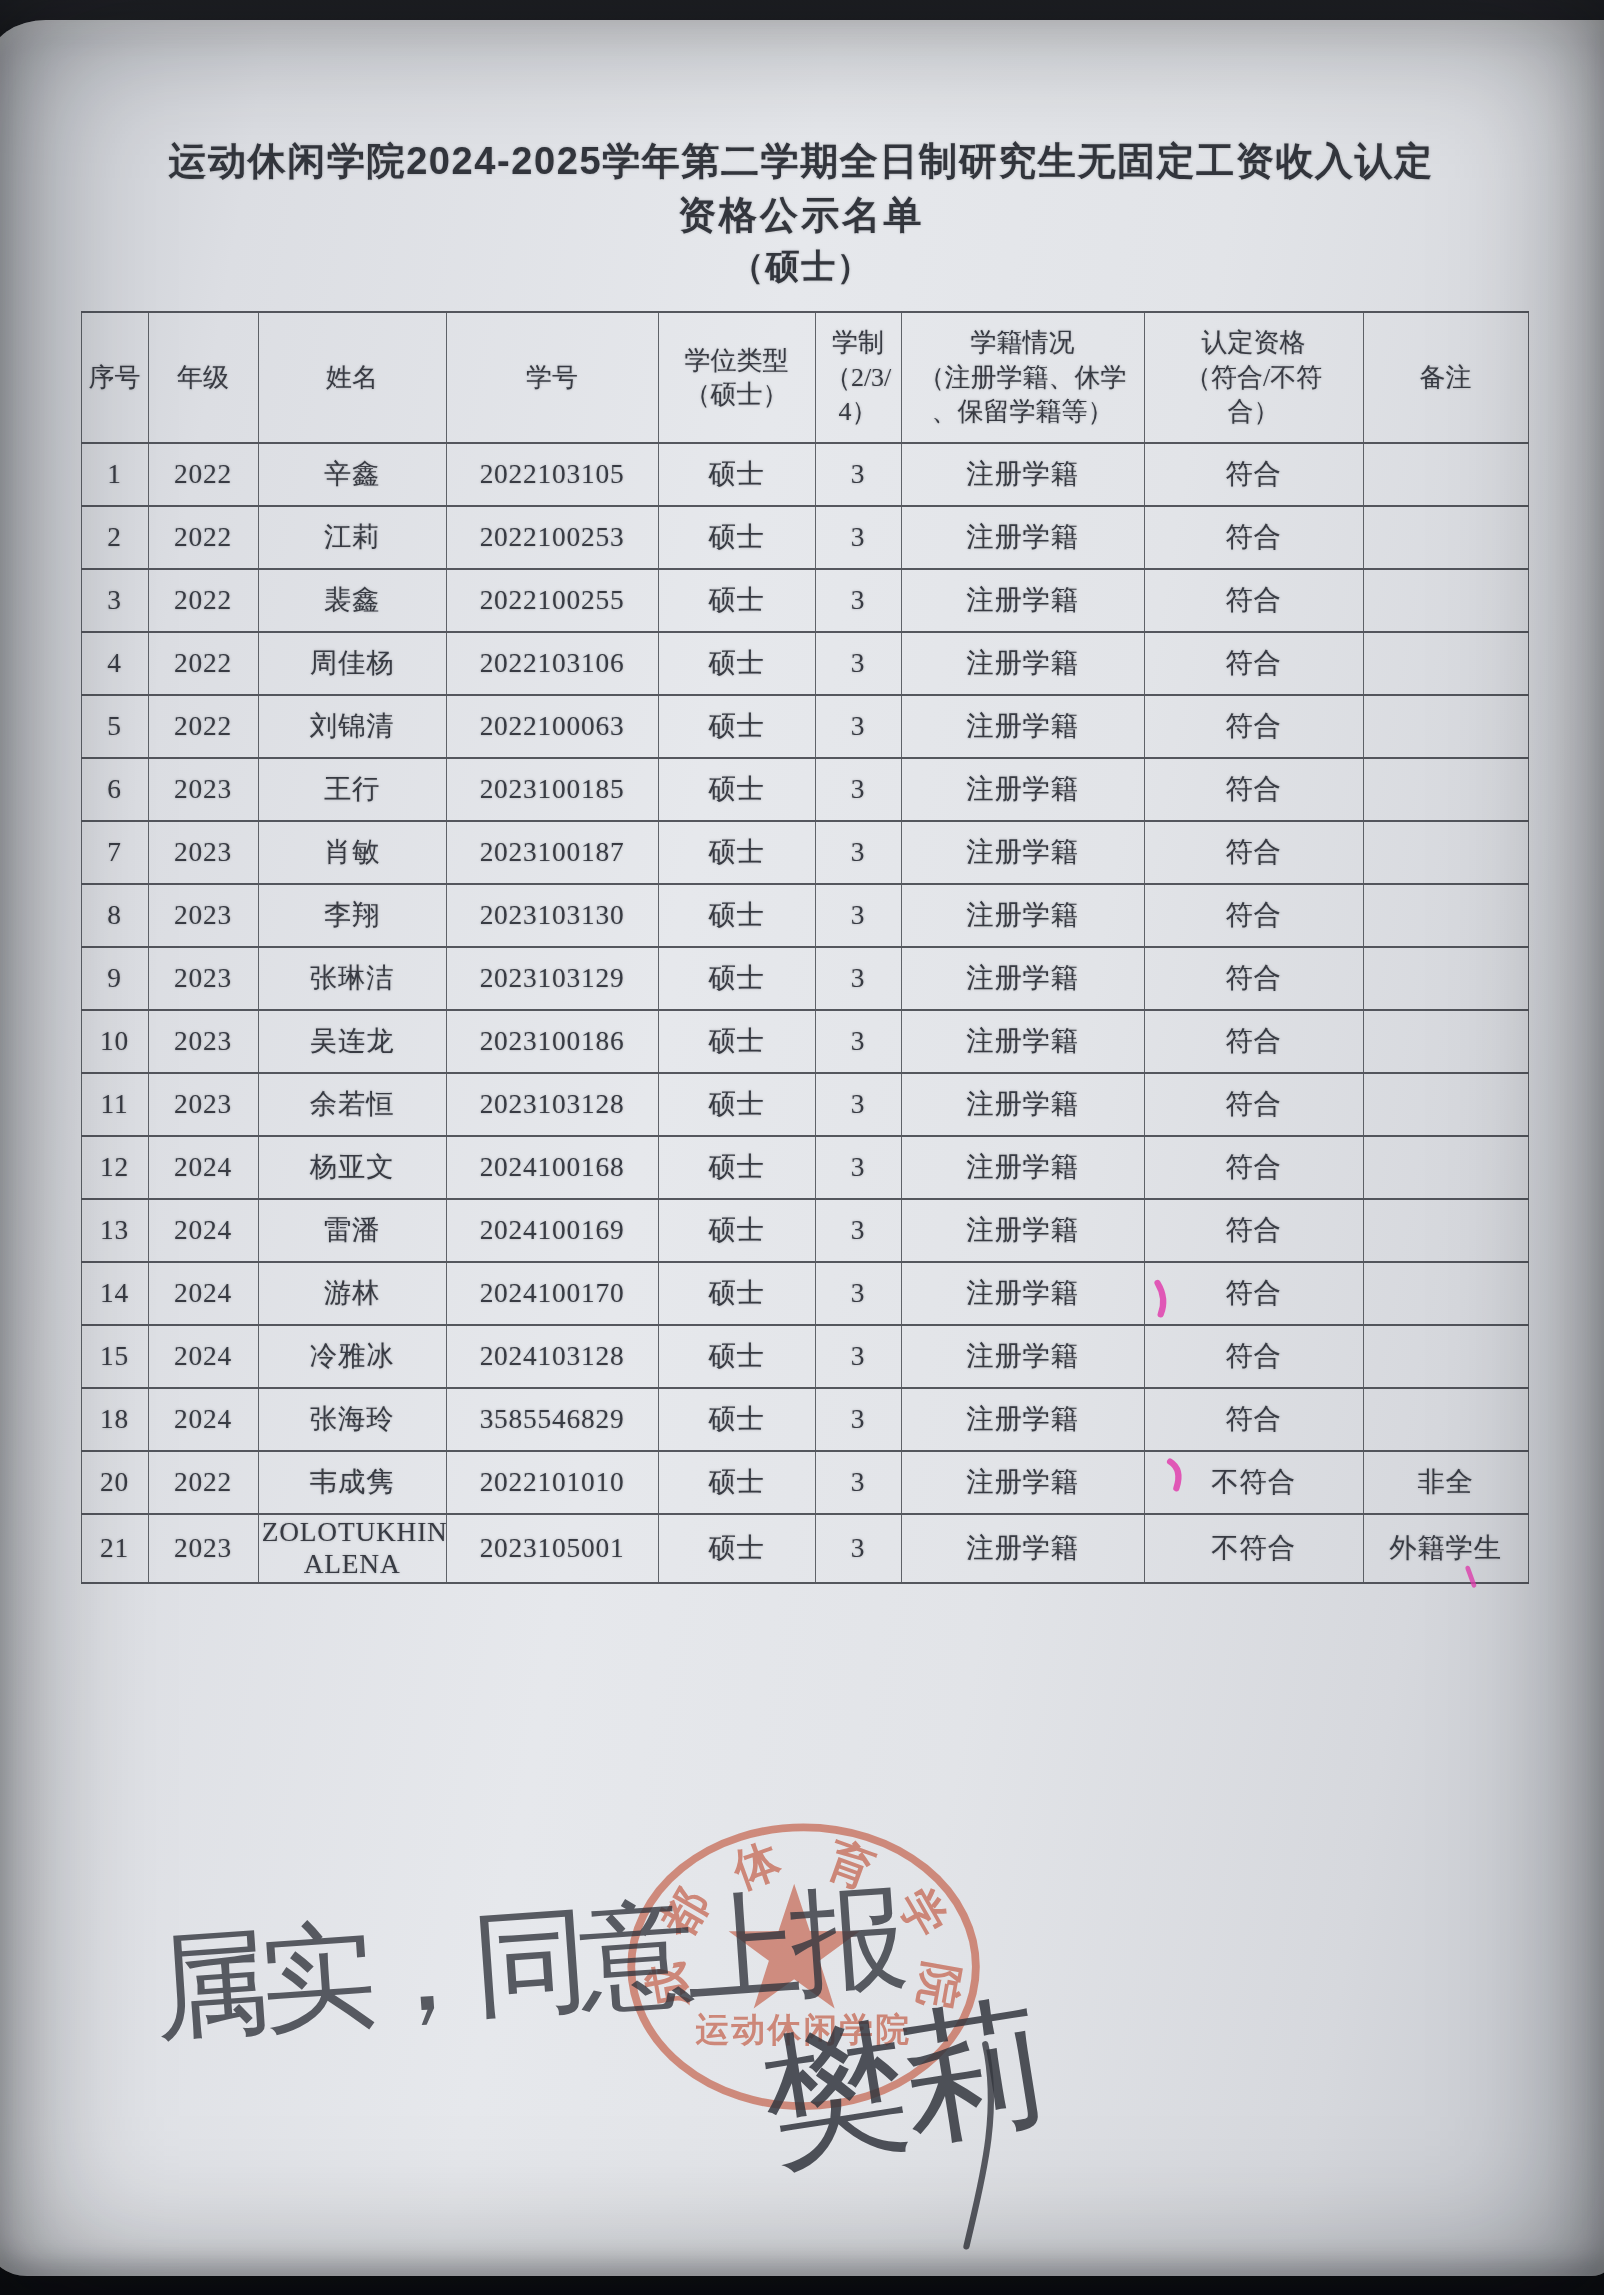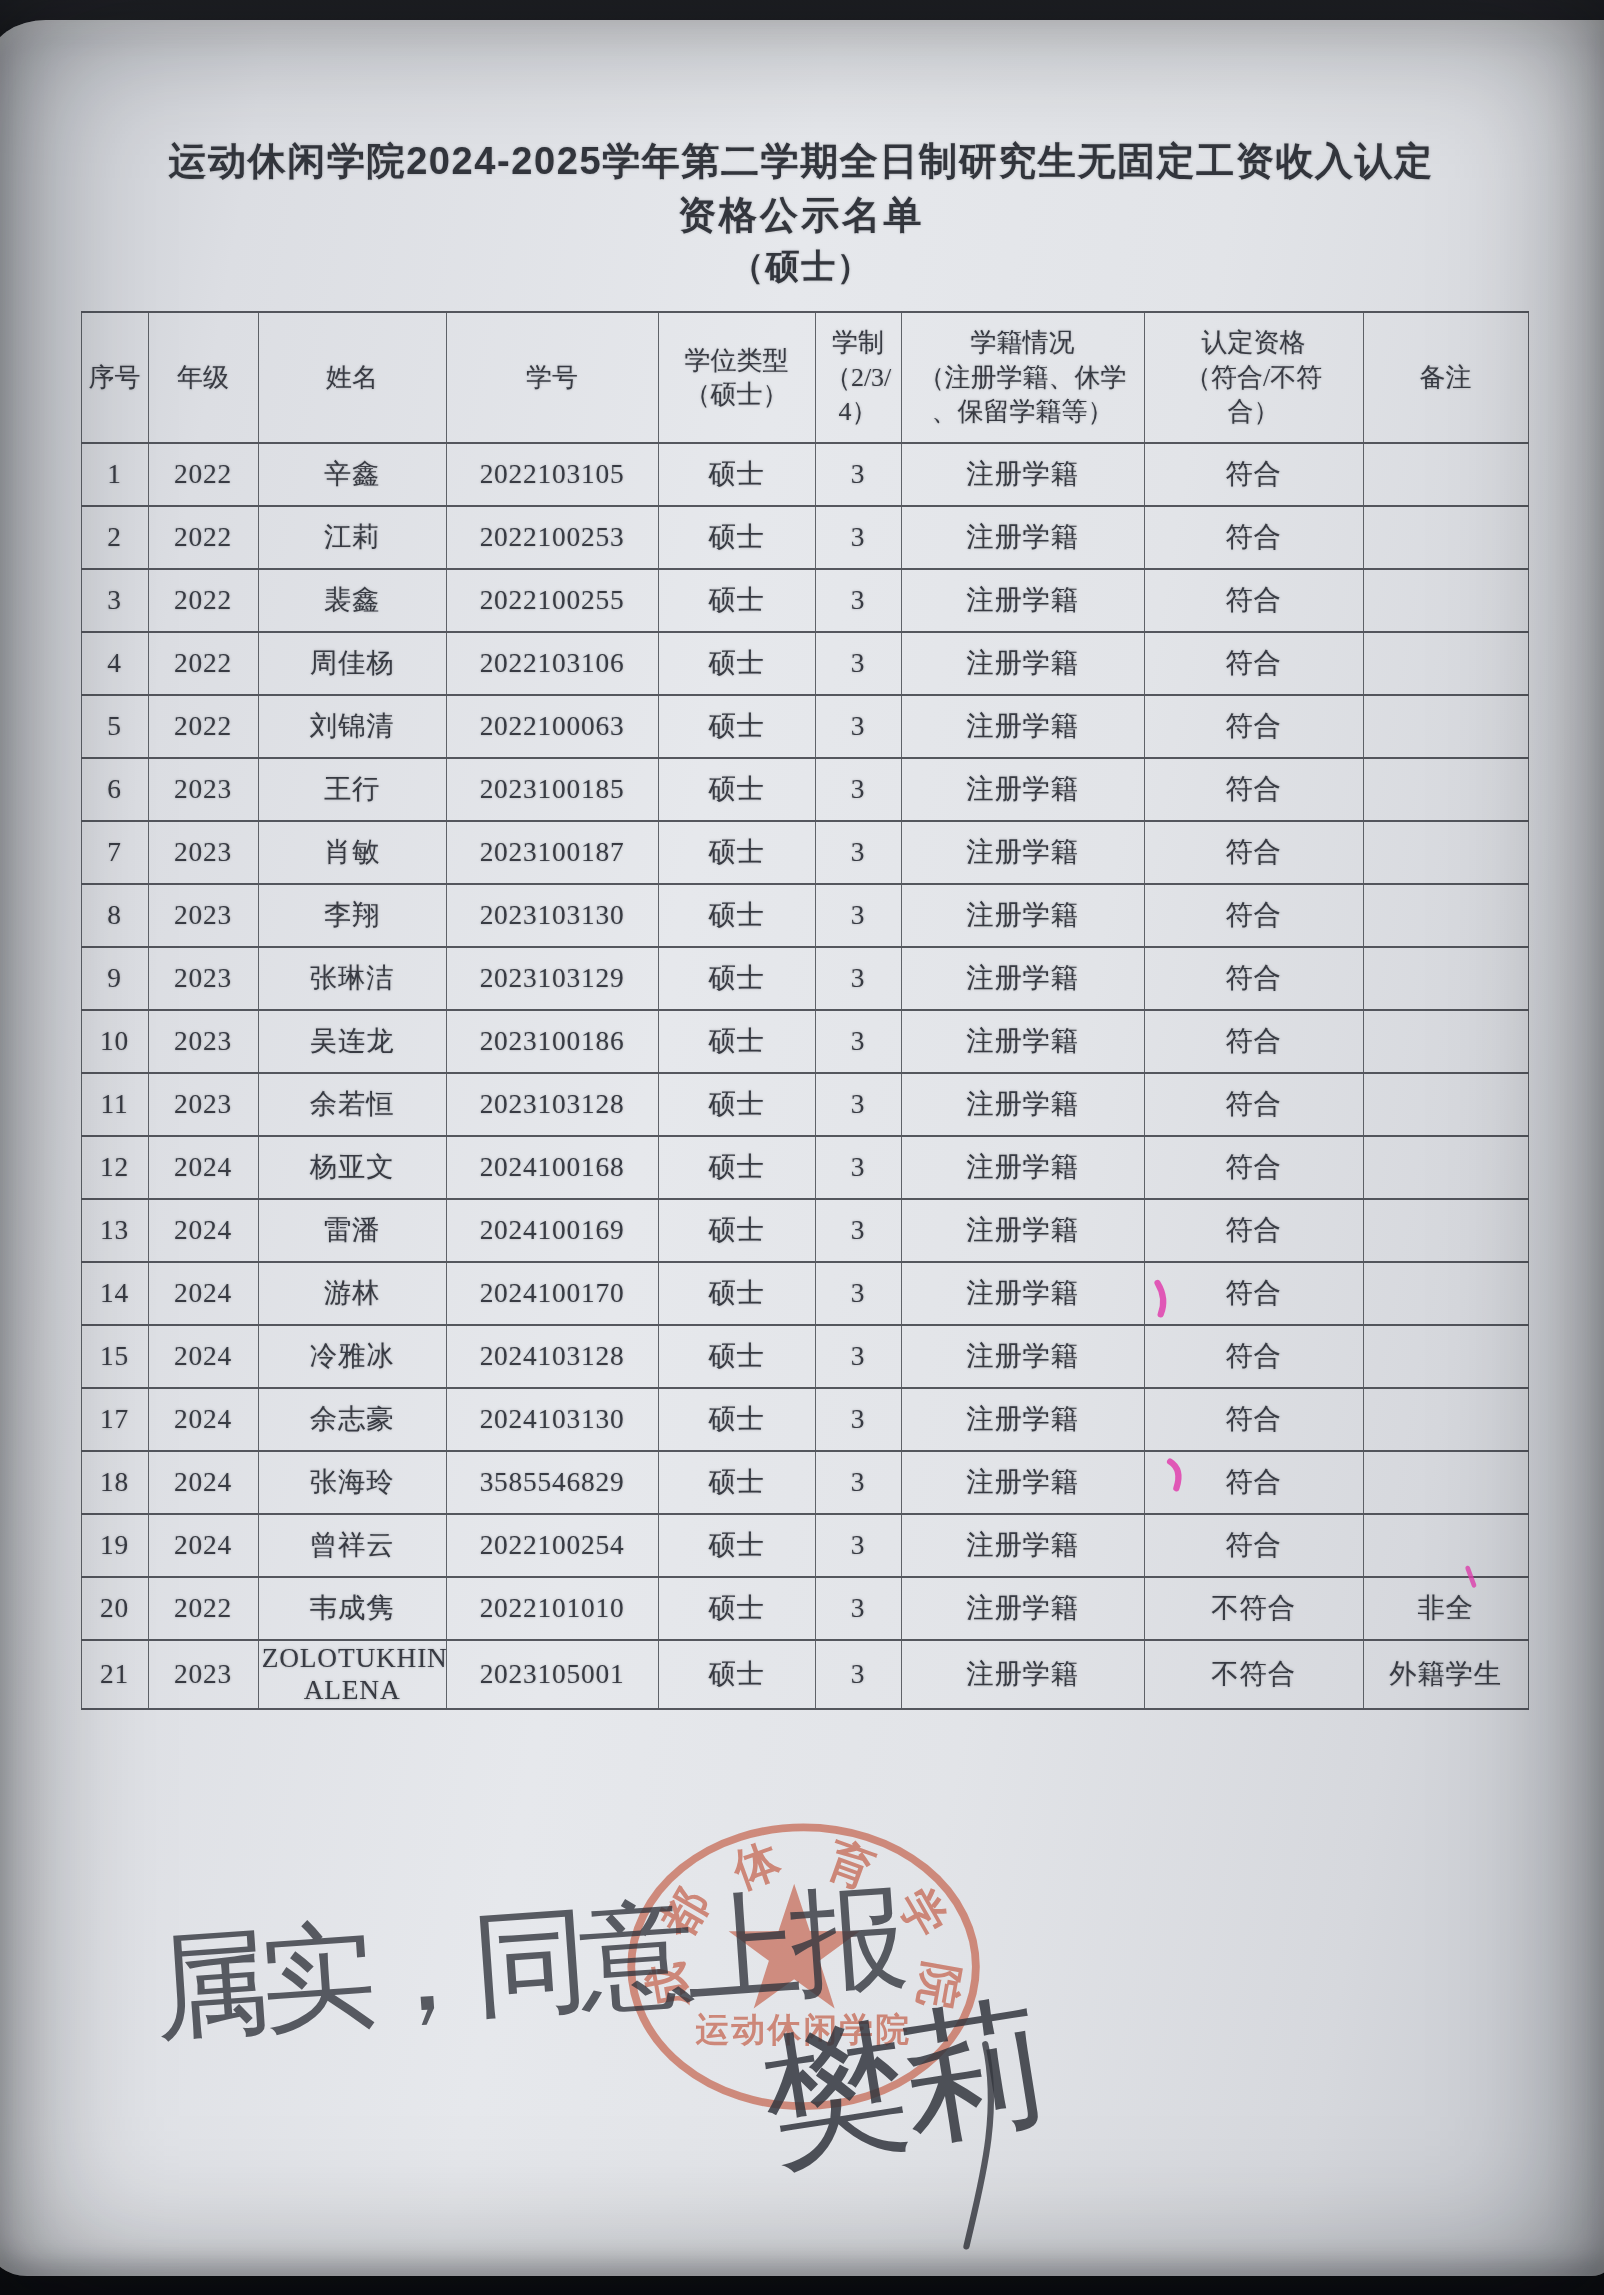--- a/index.html
+++ b/index.html
@@ -250,46 +250,24 @@
             <td>2024</td>
             <td>冷雅冰</td>
             <td>2024103128</td>
             <td>硕士</td>
             <td>3</td>
             <td>注册学籍</td>
             <td>符合</td>
             <td></td>
           </tr>
           <tr>
-            <td>17</td>
-            <td>2024</td>
-            <td>余志豪</td>
-            <td>2024103130</td>
-            <td>硕士</td>
-            <td>3</td>
-            <td>注册学籍</td>
-            <td>符合</td>
-            <td></td>
-          </tr>
-          <tr>
             <td>18</td>
             <td>2024</td>
             <td>张海玲</td>
             <td>3585546829</td>
-            <td>硕士</td>
-            <td>3</td>
-            <td>注册学籍</td>
-            <td>符合</td>
-            <td></td>
-          </tr>
-          <tr>
-            <td>19</td>
-            <td>2024</td>
-            <td>曾祥云</td>
-            <td>2022100254</td>
             <td>硕士</td>
             <td>3</td>
             <td>注册学籍</td>
             <td>符合</td>
             <td></td>
           </tr>
           <tr>
             <td>20</td>
             <td>2022</td>
             <td>韦成隽</td>

